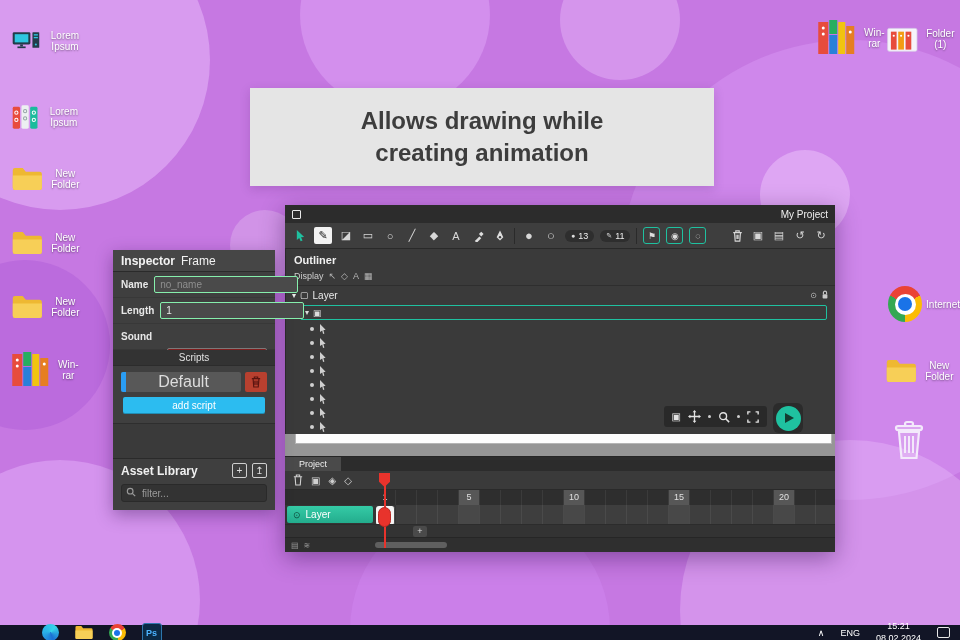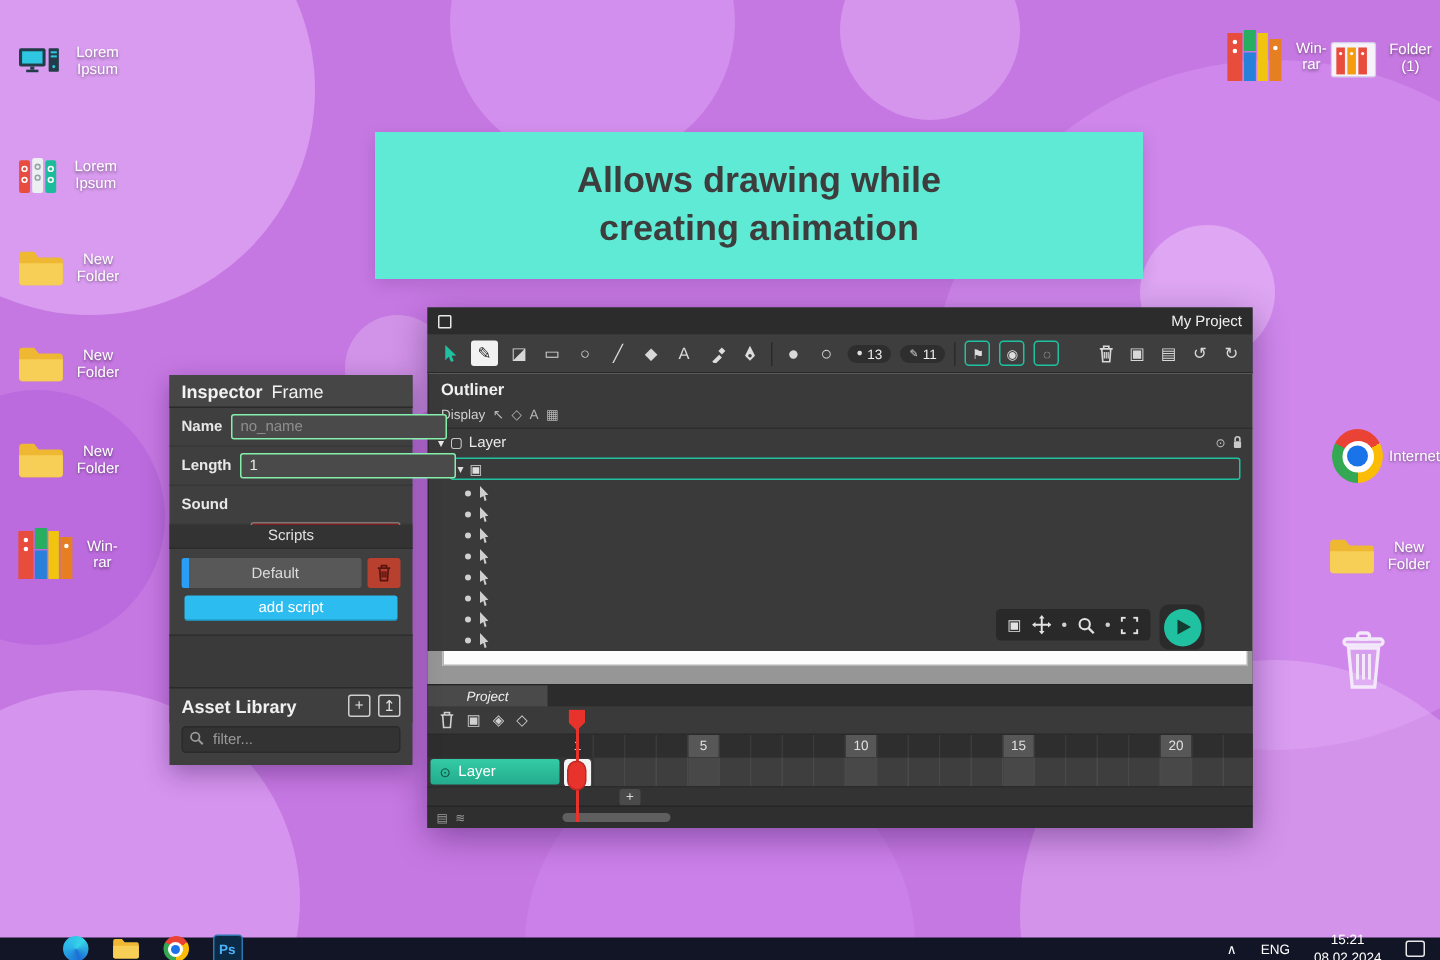--- a/index.html
+++ b/index.html
@@ -20,21 +20,21 @@
   .b10{left:760px;top:150px;width:90px;height:90px;background:rgba(240,205,253,.45);}
 
   
   .dicon{position:absolute;width:72px;display:flex;flex-direction:row;align-items:center;gap:4px;cursor:pointer;}
   .dicon .lbl{font-size:10px;color:#fff;text-shadow:0 1px 2px rgba(0,0,0,.45);text-align:center;line-height:1.1;}
   .chrome-ball{width:36px;height:36px;border-radius:50%;background:conic-gradient(from -60deg,#ea4335 0 120deg,#fbbc05 120deg 240deg,#34a853 240deg 360deg);display:flex;align-items:center;justify-content:center;}
   .chrome-ball .wring{width:21px;height:21px;border-radius:50%;background:#fff;display:flex;align-items:center;justify-content:center;}
   .chrome-ball .bdot{width:14px;height:14px;border-radius:50%;background:#1a73e8;}
 
   
-  .banner{position:absolute;left:250px;top:88px;width:512px;height:98px;background:#5eead4;display:flex;flex-direction:column;align-items:center;justify-content:center;box-shadow:0 3px 10px rgba(60,20,90,.18);z-index:3;}
+  .banner{position:absolute;left:250px;top:88px;width:464px;height:98px;background:#e5e5e5;display:flex;flex-direction:column;align-items:center;justify-content:center;box-shadow:0 3px 10px rgba(60,20,90,.18);z-index:3;}
   .banner div{font-size:24px;font-weight:700;color:#3d3d3d;line-height:1.35;}
 
   
   .appwin{position:absolute;left:285px;top:205px;width:550px;height:347px;background:#3a3a3a;box-shadow:0 6px 22px rgba(50,15,80,.45);z-index:4;display:flex;flex-direction:column;}
   .titlebar{height:18px;background:#2c2c2c;display:flex;align-items:center;gap:6px;padding:0 7px;flex:0 0 18px;justify-content:space-between;}
   .titlebar .wicon{width:9px;height:9px;border:1.5px solid #e8e8e8;border-radius:1px;}
   .titlebar .ttl{font-size:10px;color:#f0f0f0;}
   .toolbar{height:26px;flex:0 0 26px;background:#3e3e3e;border-bottom:1px solid #292929;display:flex;align-items:center;gap:6px;padding:0 7px;}
   .tool{width:16px;height:17px;display:flex;align-items:center;justify-content:center;font-size:11px;color:#d8d8d8;cursor:pointer;flex:0 0 auto;}
   .tool.sel{background:#f2f2f2;color:#222;border-radius:2px;width:18px;}
@@ -72,21 +72,21 @@
   .layer-row .rt{margin-left:auto;display:flex;align-items:center;gap:4px;}
   .sel-row{margin:1px 8px 2px 14px;height:15px;border:1px solid var(--accent);border-radius:2px;display:flex;align-items:center;gap:4px;padding-left:4px;color:#ddd;cursor:pointer;}
   .sel-row .tri{font-size:8px;} .sel-row .sq{font-size:9px;}
   .sub-layer-row{margin-left:24px;height:14px;display:flex;align-items:center;gap:6px;cursor:pointer;}
   .sub-layer-row .dot{width:4px;height:4px;border-radius:50%;background:#cfcfcf;}
   .cursor-shape{width:8px;height:10px;background:#cfcfcf;clip-path:polygon(0 0,70% 58%,42% 62%,55% 95%,38% 100%,28% 66%,0 80%);}
 
   
   .timeline{flex:0 0 96px;background:#343434;border-top:1px solid #262626;position:relative;}
   .tl-tabs{height:14px;background:#2c2c2c;display:flex;}
-  .tl-tab{padding:0 26px;background:#4a4a4a;color:#eee;font-size:9px;line-height:14px;cursor:pointer;font-style:italic;}
+  .tl-tab{padding:0 14px;background:#4a4a4a;color:#eee;font-size:9px;line-height:14px;cursor:pointer;}
   .tl-controls{height:19px;background:#3a3a3a;display:flex;align-items:center;gap:8px;padding-left:8px;color:#cfcfcf;border-bottom:1px solid #2a2a2a;}
   .tl-controls .ci{font-size:10px;cursor:pointer;display:flex;align-items:center;}
   .tl-row{position:relative;height:15px;background:#2e2e2e;}
   .frames-strip{position:absolute;left:90px;right:0;top:0;bottom:0;display:flex;overflow:hidden;}
   .frame-cell{width:21px;flex:0 0 21px;line-height:15px;font-size:9px;color:#e0e0e0;text-align:center;border-right:1px solid #3b3b3b;background:#2e2e2e;cursor:pointer;}
   .frame-cell.major{background:#575757;}
   .tl-layer{position:relative;height:19px;background:#353535;}
   .layer-label{position:absolute;left:2px;top:1px;width:86px;height:17px;border-radius:2px;background:linear-gradient(180deg,#35cba6,var(--layer-teal));display:flex;align-items:center;gap:5px;padding-left:6px;color:#fff;font-size:10px;cursor:pointer;}
   .layer-label .eye{font-size:9px;color:#0f4f40;}
   .layer-strip{position:absolute;left:90px;right:0;top:0;bottom:0;display:flex;overflow:hidden;}
@@ -110,21 +110,21 @@
   .insp-row .rl{width:40px;color:#e8e8e8;font-weight:700;font-size:10px;}
   .insp-input{flex:1;height:17px;background:#4a4a4a;border:1px solid #86efac;border-radius:2px;color:#e8e8e8;font-size:10px;padding:0 5px;font-family:"Liberation Sans",sans-serif;outline:none;}
   .insp-input::placeholder{color:#8f8f8f;}
   .sound-dd{flex:1;height:17px;background:#7f1d1d;border:1px solid #7a7a7a;border-radius:2px;display:flex;align-items:center;color:#f0f0f0;cursor:pointer;margin-top:40px;}
   .sound-dd .sv{flex:1;padding-left:5px;font-size:10px;}
   .sound-dd .chev{width:14px;border-left:1px solid #7a7a7a;text-align:center;font-size:8px;color:#cfcfcf;}
   .scripts-head{height:16px;background:#333;border-bottom:1px solid #2c2c2c;color:#e0e0e0;text-align:center;line-height:16px;font-size:10px;}
   .script-item{margin:6px 8px 0;height:20px;display:flex;gap:4px;}
   .script-main{flex:1;background:#585858;border-radius:2px;display:flex;overflow:hidden;cursor:pointer;}
   .script-bar{width:5px;background:var(--script-blue);}
-  .script-name{flex:1;display:flex;align-items:center;justify-content:center;color:#ddd;font-size:10px;}
+  .script-name{flex:1;display:flex;align-items:center;justify-content:center;color:#ddd;font-size:16px;}
   .script-del{width:22px;background:#b8402f;border-radius:2px;display:flex;align-items:center;justify-content:center;color:#5a1410;cursor:pointer;}
   .addscript{margin:5px 10px 0;height:17px;background:var(--script-button);border-radius:2px;color:#fff;text-align:center;line-height:17px;font-size:10px;box-shadow:inset 0 -1px 0 rgba(0,0,0,.25);cursor:pointer;}
   .panel-gap{flex:1;background:#3a3a3a;border-top:1px solid #2e2e2e;margin-top:9px;}
   .asset-head{height:24px;display:flex;align-items:center;padding:0 8px;gap:5px;background:#3f3f3f;border-top:1px solid #2a2a2a;}
   .asset-head .at{font-size:12px;font-weight:700;color:#f0f0f0;flex:1;}
   .mini-btn{width:15px;height:15px;border:1.5px solid #cfcfcf;border-radius:2px;color:#e0e0e0;font-size:10px;display:flex;align-items:center;justify-content:center;cursor:pointer;}
   .filter-row{padding:2px 8px 8px;position:relative;}
   .filter-input{width:100%;height:18px;background:#333;border:1px solid #2a2a2a;border-radius:3px;color:#bbb;font-size:10px;padding:0 5px 0 20px;font-family:"Liberation Sans",sans-serif;outline:none;}
   .filter-input::placeholder{color:#9a9a9a;}
   .filter-mag{position:absolute;left:13px;top:5px;}

